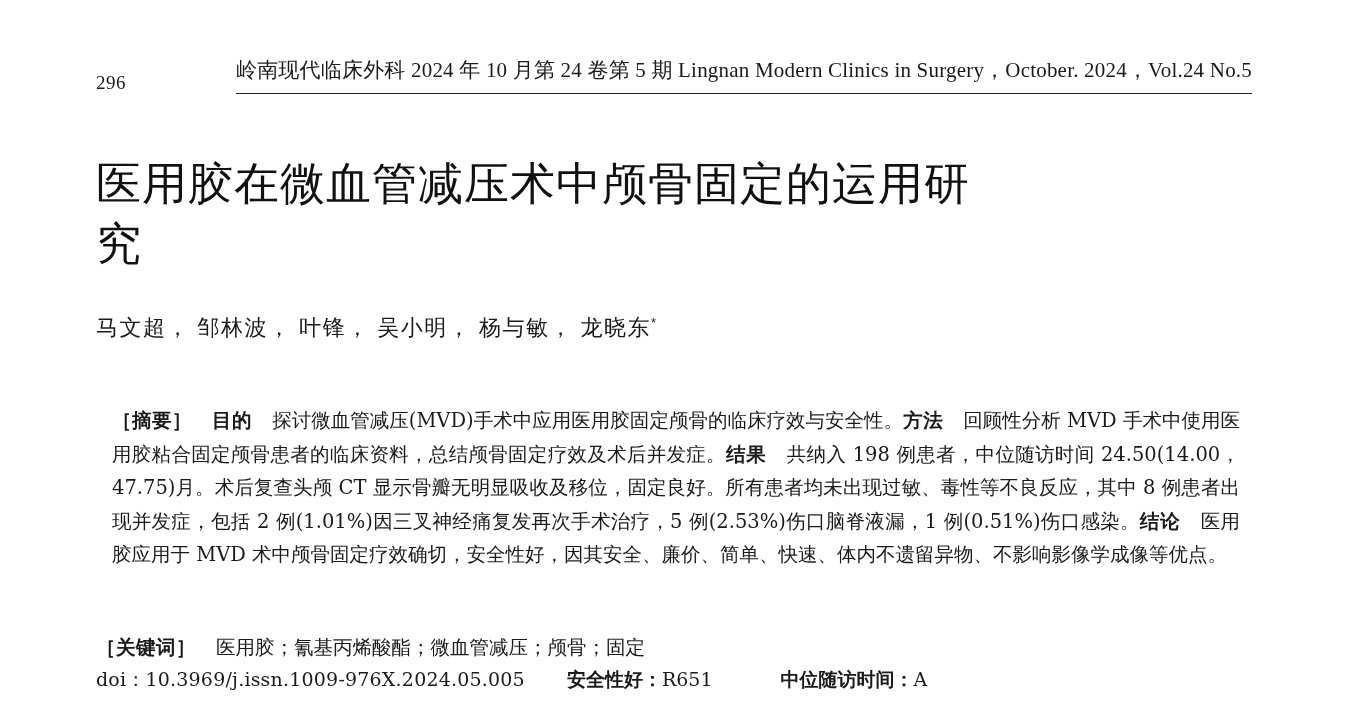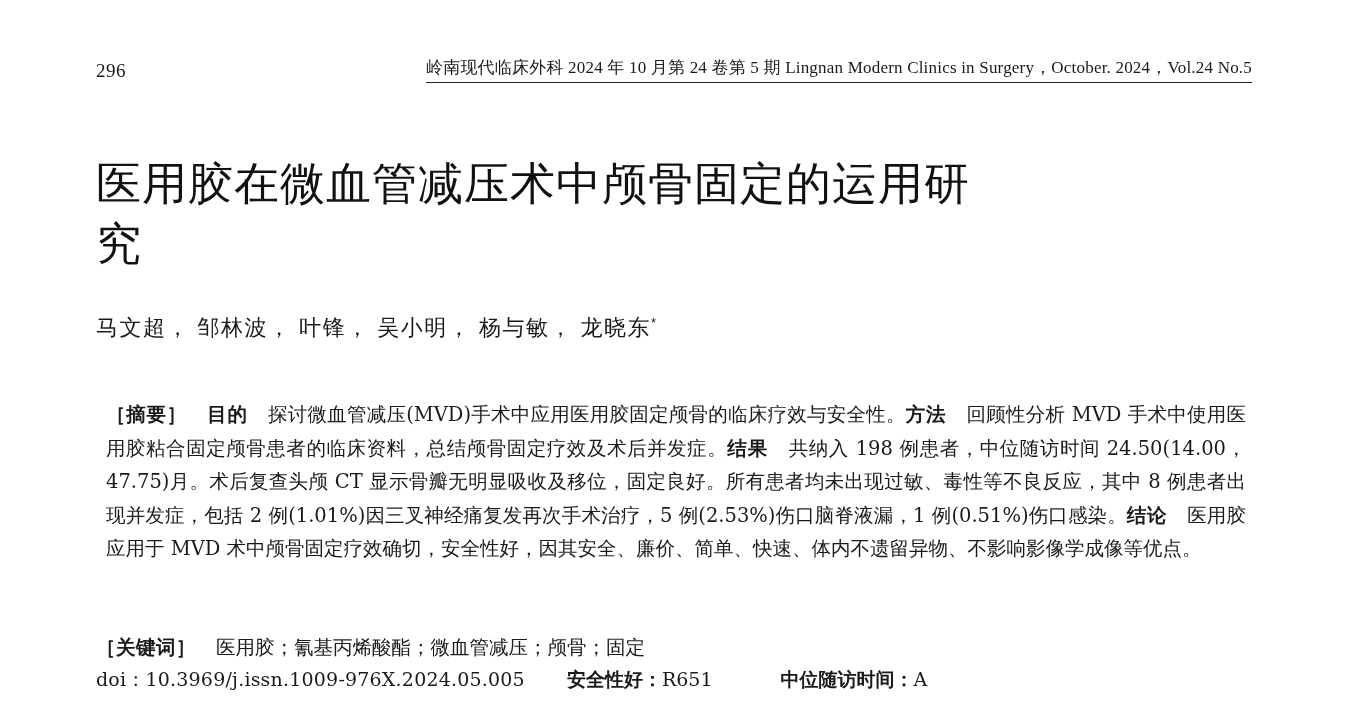--- a/index.html
+++ b/index.html
@@ -34,24 +34,24 @@
     margin-top: 39px;
   }
   .folio {
     font-size: 19px;
     letter-spacing: 0.5px;
     line-height: 1.2;
     color: #1a1a1a;
     font-family: "Liberation Serif", serif;
   }
   .journal-line {
-    font-size: 17px;
+    font-size: 21px;
     line-height: 1.3;
     border-bottom: 1.5px solid #222;
-    padding-bottom: 3px;
+    padding-bottom: 9px;
     letter-spacing: 0.2px;
     white-space: nowrap;
     font-family: "Liberation Serif", "DejaVu Serif", serif;
   }
 
   
   .title-block {
     position: absolute;
     top: 124px;
     left: 96px;
@@ -88,21 +88,21 @@
     top: 388px;
     left: 96px;
     width: 1160px;
     font-size: 19.5px;
     line-height: 1.72;
     text-align: justify;
     color: #1a1a1a;
     font-family: "DejaVu Serif", "Liberation Serif", serif;
   }
   .abstract p {
-    margin: 10px;
+    margin: 16px;
     text-indent: 0;
   }
   .lbl {
     font-weight: bold;
     letter-spacing: 0.5px;
   }
   .gap {
     display: inline-block;
     width: 20px;
   }

